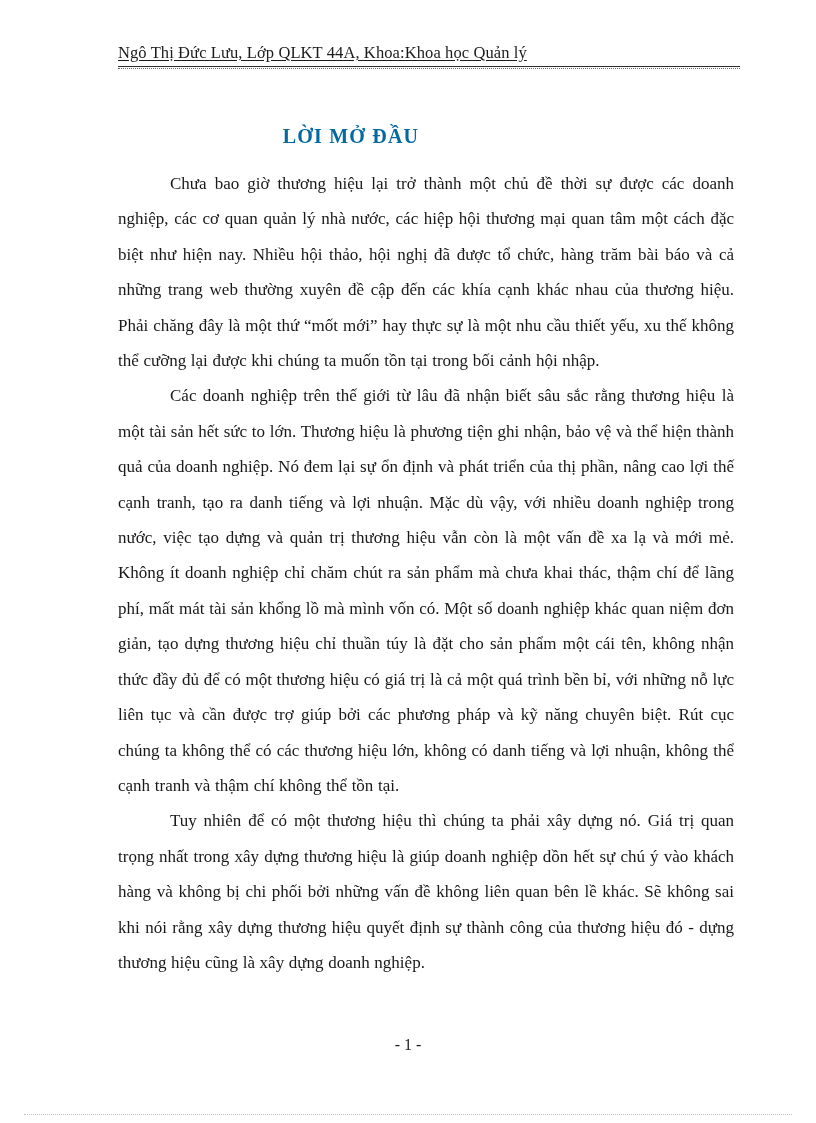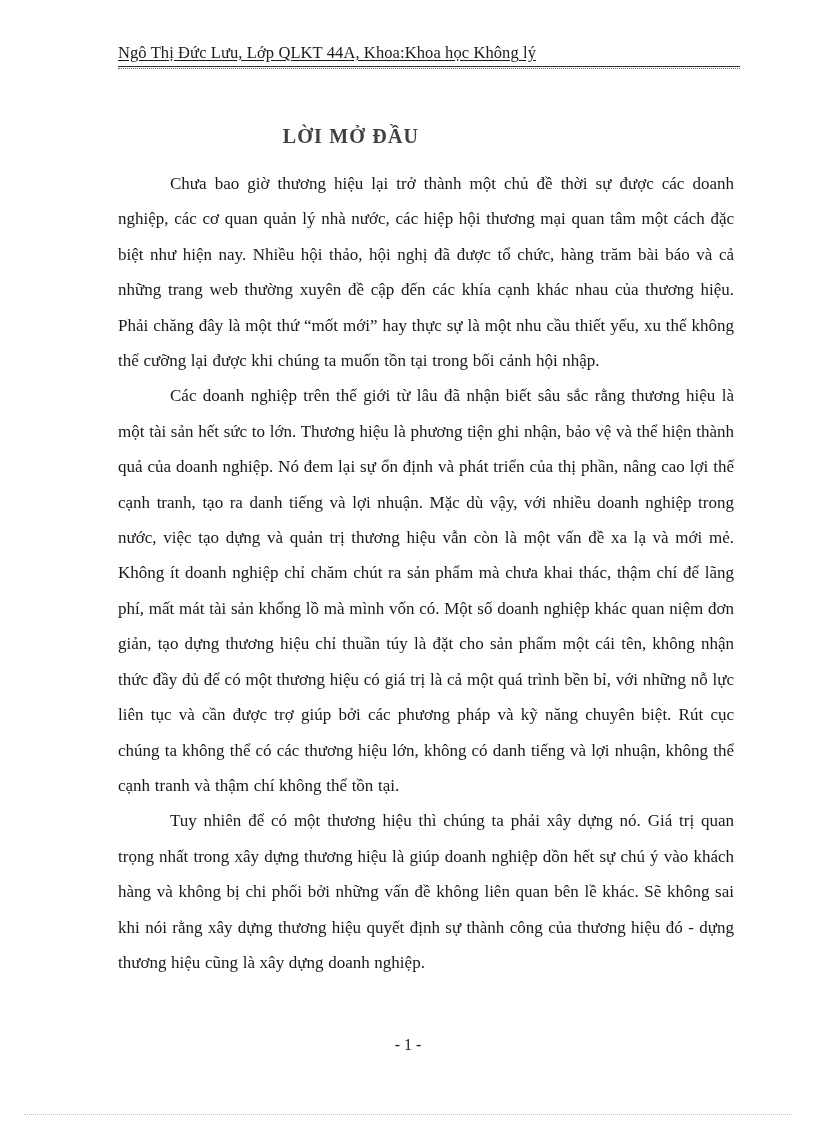--- a/index.html
+++ b/index.html
@@ -50,21 +50,21 @@
   
   .doc-title {
     position: absolute;
     left: 0;
     top: 112px;
     width: 702px;
     text-align: center;
     font-size: 20px;
     font-weight: bold;
     letter-spacing: 1.2px;
-    color: #404040;
+    color: #0369a1;
   }
 
   
   .body-zone {
     position: absolute;
     left: 118px;
     top: 166px;
     width: 616px;
   }
   p.para {
@@ -98,21 +98,21 @@
     height: 0;
     border-top: 1px dotted #c3c3c3;
   }
 </style>
 </head>
 <body>
 
 <div class="page">
 
   <div class="header-zone">
-    <div class="header-text">Ngô Thị Đức Lưu, Lớp QLKT 44A, Khoa:Khoa học Không lý</div>
+    <div class="header-text">Ngô Thị Đức Lưu, Lớp QLKT 44A, Khoa:Khoa học Quản lý</div>
     <div class="header-rule"></div>
   </div>
 
   <h1 class="doc-title">LỜI MỞ ĐẦU</h1>
 
   <div class="body-zone">
     <p class="para">Chưa bao giờ thương hiệu lại trở thành một chủ đề thời sự được các doanh nghiệp, các cơ quan quản lý nhà nước, các hiệp hội thương mại quan tâm một cách đặc biệt như hiện nay. Nhiều hội thảo, hội nghị đã được tổ chức, hàng trăm bài báo và cả những trang web thường xuyên đề cập đến các khía cạnh khác nhau của thương hiệu. Phải chăng đây là một thứ “mốt mới” hay thực sự là một nhu cầu thiết yếu, xu thế không thể cưỡng lại được khi chúng ta muốn tồn tại trong bối cảnh hội nhập.</p>
     <p class="para">Các doanh nghiệp trên thế giới từ lâu đã nhận biết sâu sắc rằng thương hiệu là một tài sản hết sức to lớn. Thương hiệu là phương tiện ghi nhận, bảo vệ và thể hiện thành quả của doanh nghiệp. Nó đem lại sự ổn định và phát triển của thị phần, nâng cao lợi thế cạnh tranh, tạo ra danh tiếng và lợi nhuận. Mặc dù vậy, với nhiều doanh nghiệp trong nước, việc tạo dựng và quản trị thương hiệu vẫn còn là một vấn đề xa lạ và mới mẻ. Không ít doanh nghiệp chỉ chăm chút ra sản phẩm mà chưa khai thác, thậm chí để lãng phí, mất mát tài sản khổng lồ mà mình vốn có. Một số doanh nghiệp khác quan niệm đơn giản, tạo dựng thương hiệu chỉ thuần túy là đặt cho sản phẩm một cái tên, không nhận thức đầy đủ để có một thương hiệu có giá trị là cả một quá trình bền bỉ, với những nỗ lực liên tục và cần được trợ giúp bởi các phương pháp và kỹ  năng chuyên biệt. Rút cục chúng ta không thể có các thương hiệu lớn, không có danh tiếng và lợi nhuận, không thể cạnh tranh và thậm chí không thể tồn tại.</p>
     <p class="para">Tuy nhiên để có một thương hiệu thì chúng ta phải xây dựng nó. Giá trị quan trọng nhất trong xây dựng thương hiệu là giúp doanh nghiệp dồn hết sự chú ý vào khách hàng và không bị chi phối bởi những vấn đề không liên quan bên lề khác. Sẽ không sai khi nói rằng xây dựng thương hiệu quyết định sự thành công của thương hiệu đó - dựng thương hiệu cũng là xây dựng doanh nghiệp.</p>
   </div>

